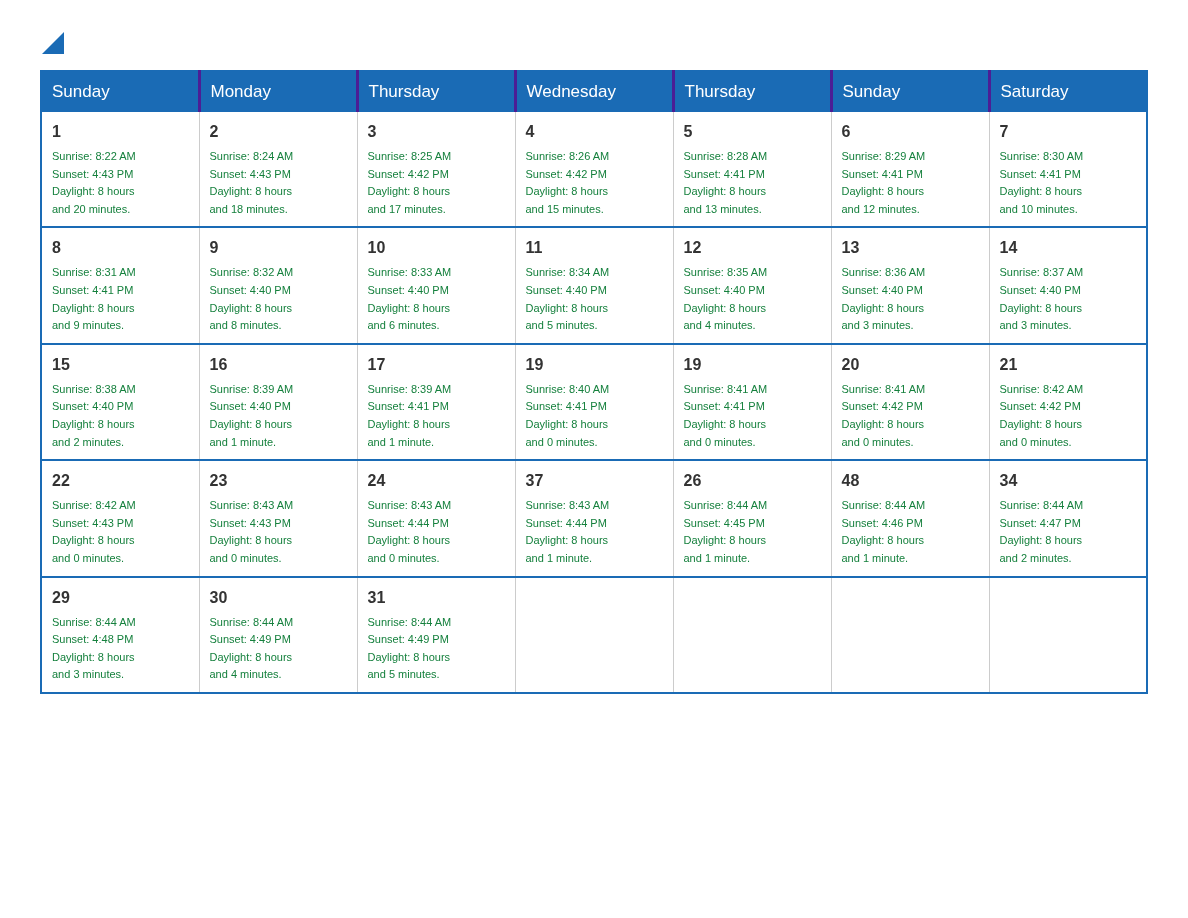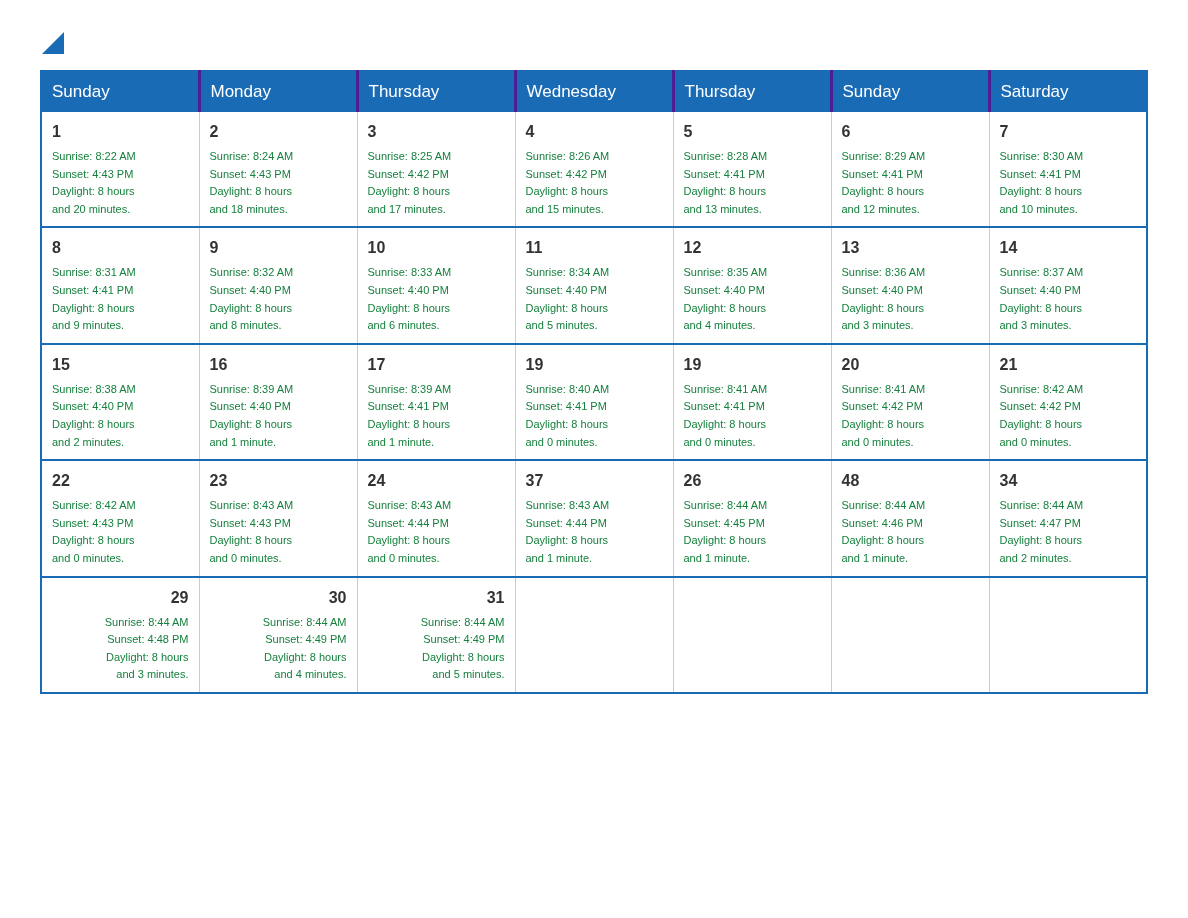--- a/index.html
+++ b/index.html
@@ -62,21 +62,20 @@
       border-right: 3px solid #4c1d95;
     }
     thead th:last-child {
       border-right: none;
     }
     tbody tr {
       border-bottom: 2px solid #1a6bb5;
     }
     tbody tr:last-child {
       border-bottom: none;
-      text-align: right;
     }
     td {
       vertical-align: top;
       padding: 8px 10px;
       font-size: 13.5px;
       color: #333;
       border-right: 1px solid #ccc;
       width: 14.28%;
       min-height: 100px;
       line-height: 1.5;

